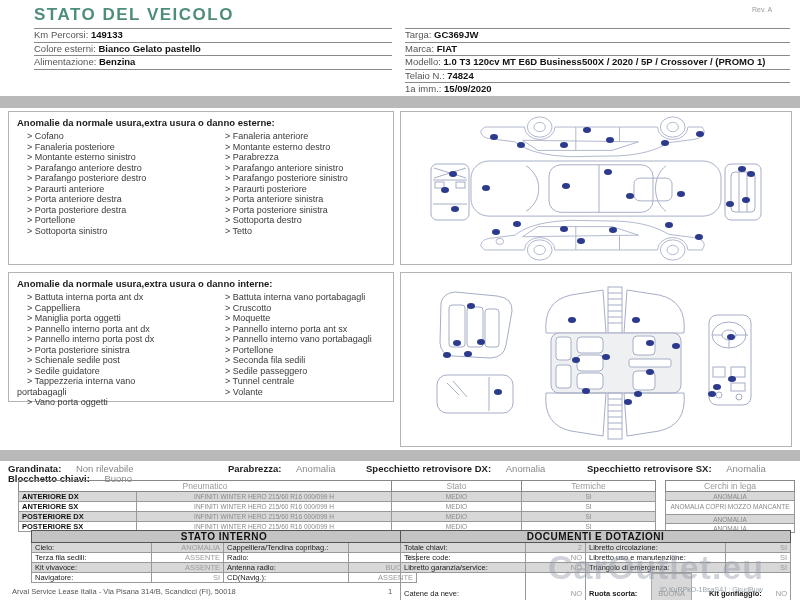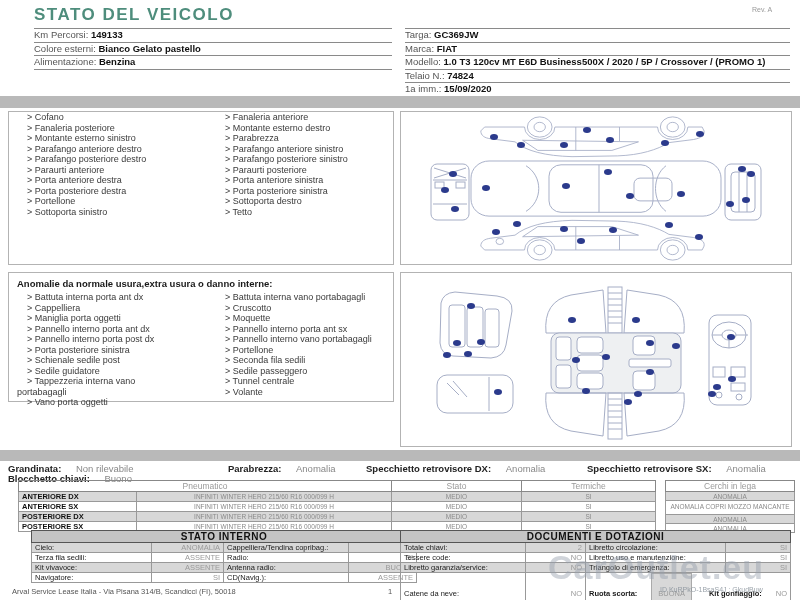--- a/index.html
+++ b/index.html
@@ -79,20 +79,21 @@
     <div class="frow"><span class="flbl">Targa: </span><span class="fval">GC369JW</span></div>
     <div class="frow"><span class="flbl">Marca: </span><span class="fval">FIAT</span></div>
     <div class="frow" style="white-space:normal;"><span class="flbl">Modello: </span><span class="fval">1.0 T3 120cv MT E6D Business500X / 2020 / 5P / Crossover / (PROMO 1)</span></div>
     <div class="frow"><span class="flbl">Telaio N.: </span><span class="fval">74824</span></div>
     <div class="frow"><span class="flbl">1a imm.: </span><span class="fval">15/09/2020</span></div>
   </div>
 
   <div class="grayband band1"></div>
 
   <div class="panel" style="left:8px; top:111px; width:386px; height:154px;">
+    <div class="panel-title">Anomalie da normale usura,extra usura o danno esterne:</div>
     <div class="alist">
       <div class="acol">
         <div class="aitem">Cofano</div>
         <div class="aitem">Fanaleria posteriore</div>
         <div class="aitem">Montante esterno sinistro</div>
         <div class="aitem">Parafango anteriore destro</div>
         <div class="aitem">Parafango posteriore destro</div>
         <div class="aitem">Paraurti anteriore</div>
         <div class="aitem">Porta anteriore destra</div>
         <div class="aitem">Porta posteriore destra</div>

